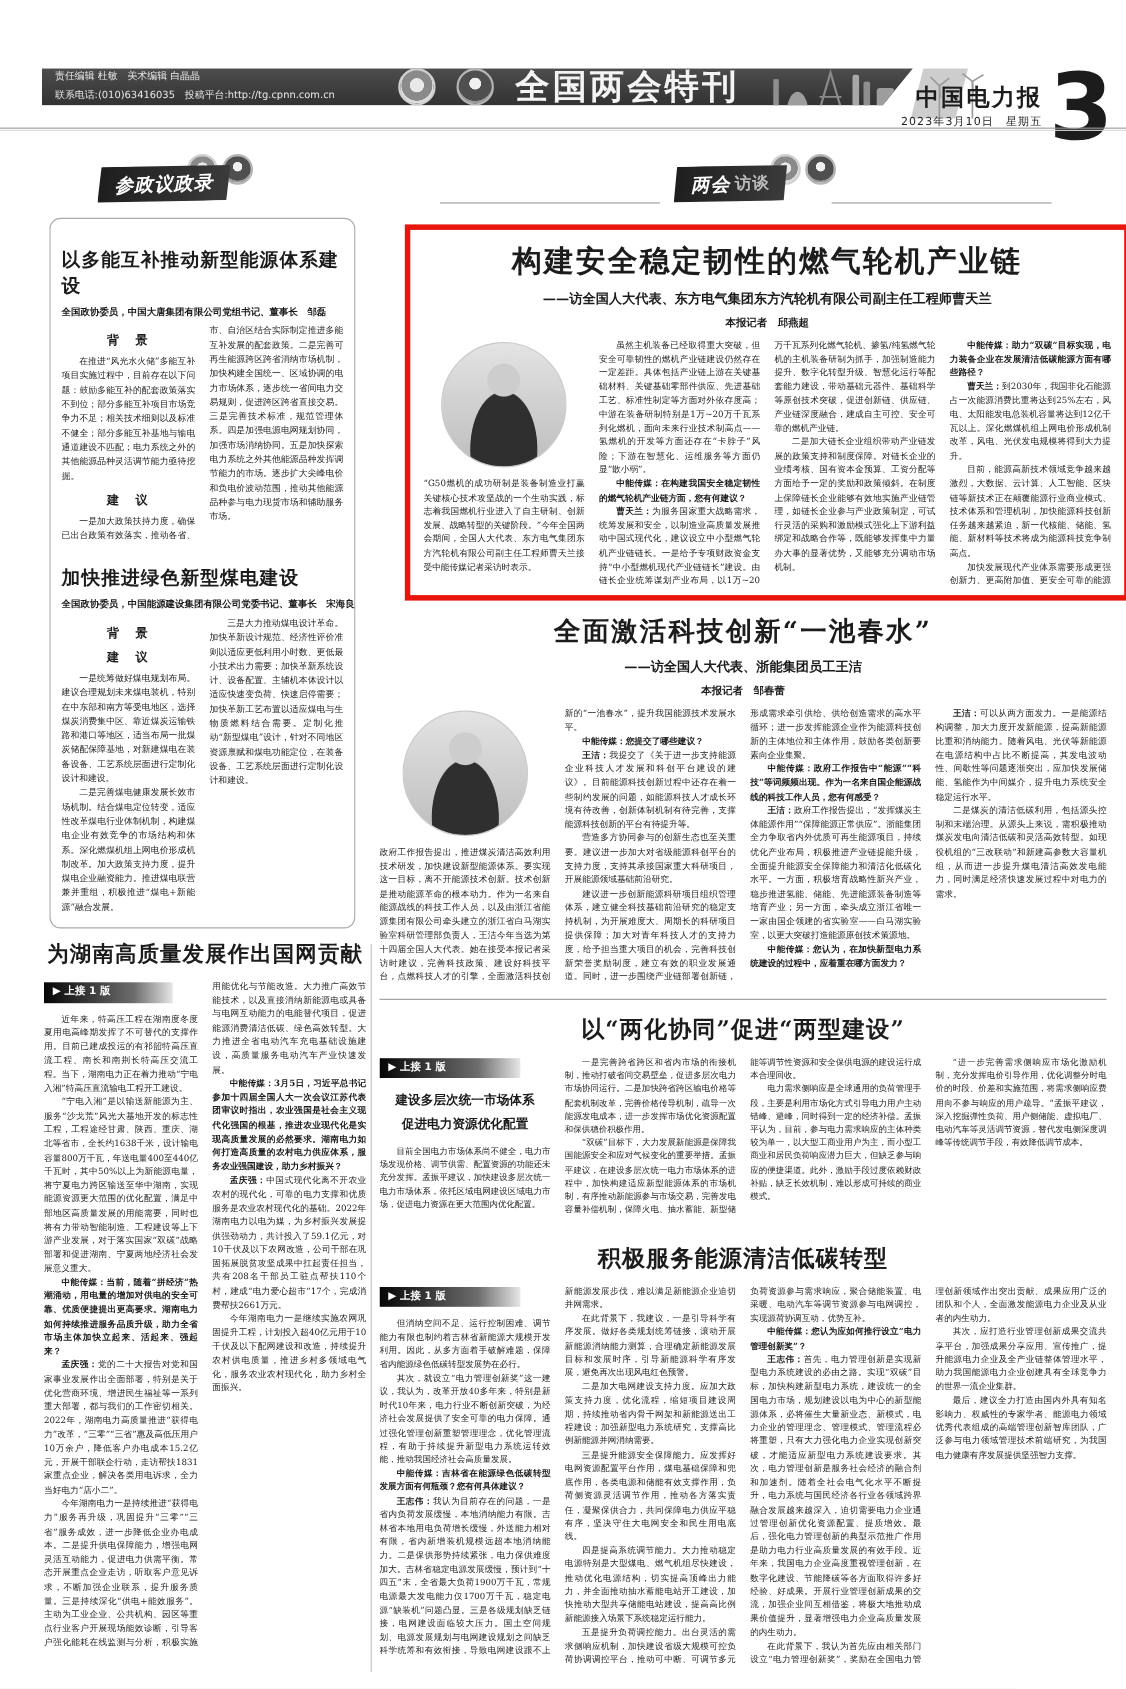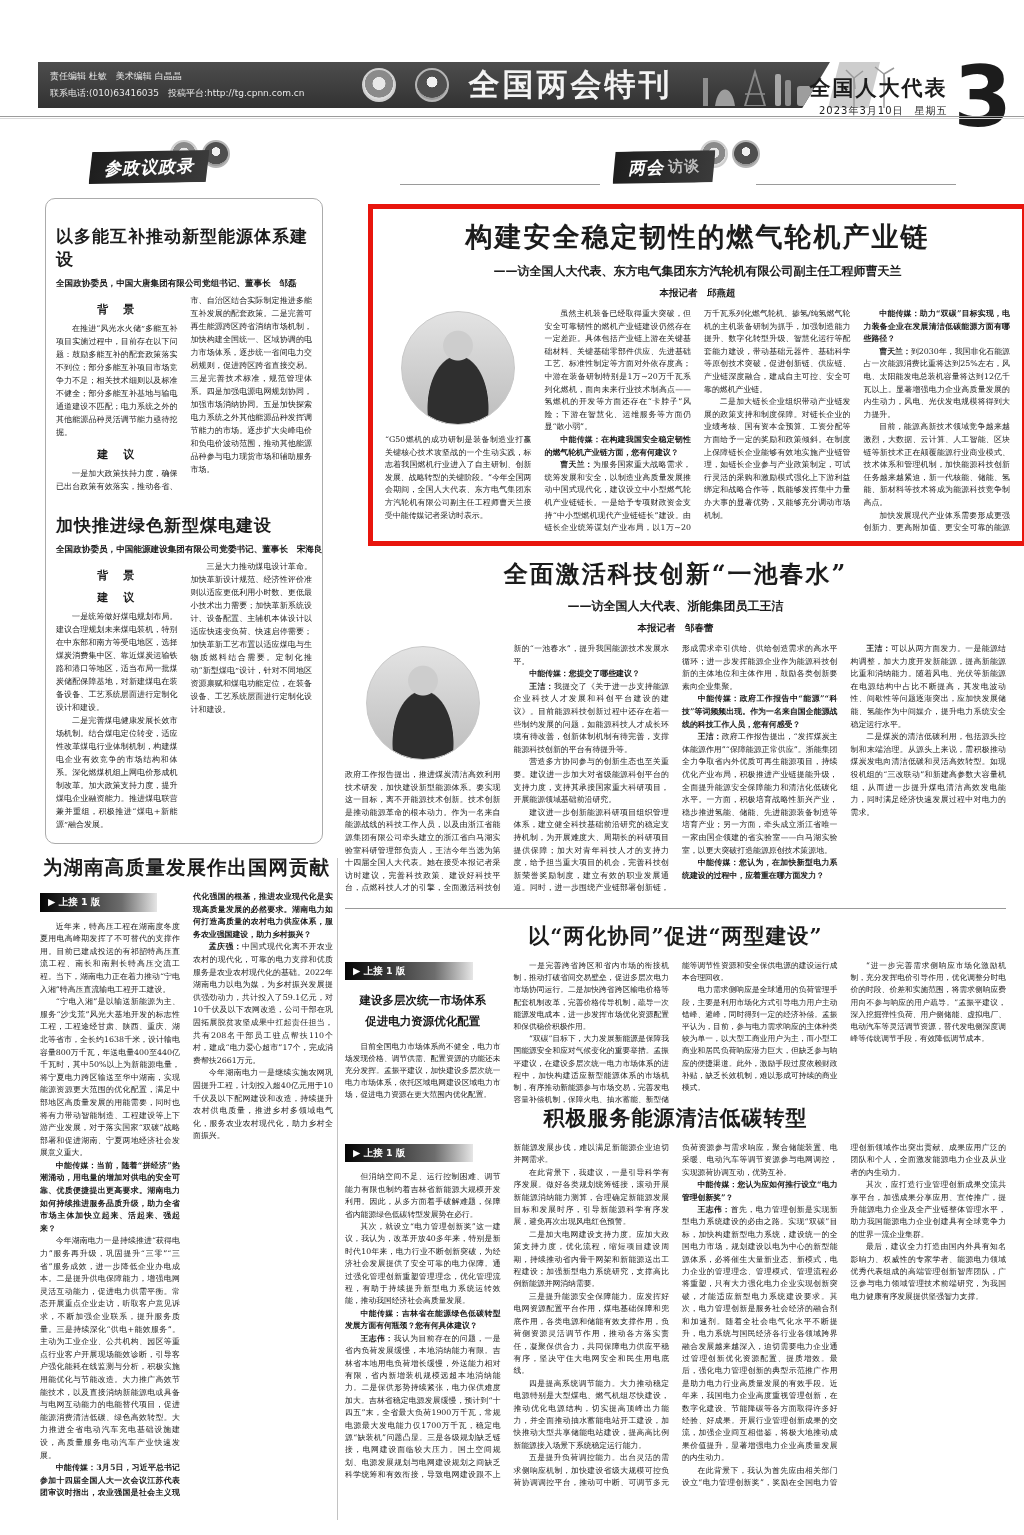--- a/index.html
+++ b/index.html
@@ -1,19 +1,19 @@
 <!DOCTYPE html>
 <html><head>
 <meta charset="utf-8">
 <style>
   html,body{margin:0;padding:0;background:#f2f2f2;}
   .page{position:relative;width:1024px;height:1535px;background:#fff;margin:0 auto;overflow:hidden;
         font-family:"DejaVu Serif","Liberation Serif",serif;color:#1c1c1c;}
   
-  .topbar{position:absolute;left:38px;top:62px;width:792px;height:46px;
+  .topbar{position:absolute;left:38px;top:62px;width:792px;height:34px;
           background:linear-gradient(#4d4d4d,#323232);color:#f4f4f4;display:flex;align-items:center;
           clip-path:polygon(0 0,100% 0,96.5% 100%,0 100%);}
   .tb-left{font-family:"DejaVu Sans","Liberation Sans",sans-serif;font-size:9px;line-height:1.9;
            padding:0 12px;white-space:nowrap;color:#e8e8e8;}
   .tb-center{display:flex;align-items:center;gap:19px;margin-left:46px;}
   .emblem{width:30px;height:30px;border-radius:50%;flex:0 0 auto;}
   .emblem.nat{background:radial-gradient(circle at 50% 45%,#e8e8e8 0 28%,#8a8a8a 30% 62%,#dcdcdc 64%);border:2px solid #cfcfcf;}
   .emblem.cpp{background:radial-gradient(circle at 50% 40%,#f0f0f0 0 22%,#4f4f4f 24% 66%,#9a9a9a 68%);border:2px solid #b5b5b5;}
   .banner-title{font-size:31px;font-weight:bold;letter-spacing:3px;white-space:nowrap;
                 font-family:"DejaVu Sans","Liberation Sans",sans-serif;}
@@ -82,21 +82,21 @@
           font-family:"DejaVu Sans","Liberation Sans",sans-serif;}
   .ga-byline{font-size:9.5px;font-weight:bold;text-align:center;margin:0 0 8px;}
   .ga-body{height:232px;column-count:4;font-size:7.9px;line-height:12.6px;}
   .art-tech{position:absolute;left:345px;top:556px;width:661px;height:348px;}
   .te-title{font-size:24px;font-weight:bold;text-align:center;letter-spacing:2px;margin:2px 0 8px;}
   .te-body{height:252px;column-count:4;font-size:7.9px;line-height:12.6px;}
   .hr-a{position:absolute;left:345px;top:908px;width:661px;height:1px;background:#999;}
   .art-lianghua{position:absolute;left:345px;top:918px;width:661px;height:200px;}
   .lw-title{font-size:21px;font-weight:bold;text-align:center;letter-spacing:1px;margin:4px 0 10px;}
   .lh-body{height:150px;column-count:4;font-size:7.7px;line-height:12.2px;}
-  .art-low{position:absolute;left:345px;top:1100px;width:661px;height:400px;}
+  .art-low{position:absolute;left:345px;top:1126px;width:661px;height:400px;}
   .lo-body{height:348px;column-count:4;font-size:7.8px;line-height:12.4px;}
 </style>
 </head>
 <body>
 
 <div class="page">
 
   <div class="topbar">
     <div class="tb-left">
       <div>责任编辑 杜敏　美术编辑 白晶晶</div>
@@ -129,21 +129,21 @@
         <line x1="18" y1="16" x2="27" y2="9"></line>
         <line x1="18" y1="16" x2="19" y2="27"></line>
       <line x1="48" y1="46" x2="48" y2="12"></line>
         <line x1="48" y1="12" x2="39" y2="5"></line>
         <line x1="48" y1="12" x2="58" y2="6"></line>
         <line x1="48" y1="12" x2="49" y2="24"></line>
     </g>
   </svg>
   <div class="masthead">
     <div class="mh-text">
-      <div class="paper-name">全国人大代表</div>
+      <div class="paper-name">中国电力报</div>
       <div class="paper-date">2023年3月10日　星期五</div>
     </div>
     <div class="page-num">3</div>
   </div>
   <div class="rule-top"></div>
 
   <div class="mini-emblems zczz-emblems">
     <span class="emblem nat"></span>
     <span class="emblem cpp"></span>
   </div>
@@ -178,20 +178,21 @@
   </div>
 
   <article class="art-hunan">
     <h2 class="hn-title">为湖南高质量发展作出国网贡献</h2>
     <div class="cols hn-body">
 
     <p class="para jump"><b class="lead"></b><span>上接 1 版</span></p>
         <p class="para"><b class="lead"></b><span>近年来，特高压工程在湖南度冬度夏用电高峰期发挥了不可替代的支撑作用。目前已建成投运的有祁韶特高压直流工程、南长和南荆长特高压交流工程。当下，湖南电力正在着力推动“宁电入湘”特高压直流输电工程开工建设。</span></p>
         <p class="para"><b class="lead"></b><span>“宁电入湘”是以输送新能源为主、服务“沙戈荒”风光大基地开发的标志性工程，工程途经甘肃、陕西、重庆、湖北等省市，全长约1638千米，设计输电容量800万千瓦，年送电量400至440亿千瓦时，其中50%以上为新能源电量，将宁夏电力跨区输送至华中湖南，实现能源资源更大范围的优化配置，满足中部地区高质量发展的用能需要，同时也将有力带动智能制造、工程建设等上下游产业发展，对于落实国家“双碳”战略部署和促进湖南、宁夏两地经济社会发展意义重大。</span></p>
         <p class="para q"><b class="lead">中能传媒：</b><span>当前，随着“拼经济”热潮涌动，用电量的增加对供电的安全可靠、优质便捷提出更高要求。湖南电力如何持续推进服务品质升级，助力全省市场主体加快立起来、活起来、强起来？</span></p>
+        <p class="para"><b class="lead">孟庆强：</b><span>党的二十大报告对党和国家事业发展作出全面部署，特别是关于优化营商环境、增进民生福祉等一系列重大部署，都与我们的工作密切相关。2022年，湖南电力高质量推进“获得电力”改革，“三零”“三省”惠及高低压用户10万余户，降低客户办电成本15.2亿元，开展干部联企行动，走访帮扶1831家重点企业，解决各类用电诉求，全力当好电力“店小二”。</span></p>
         <p class="para"><b class="lead"></b><span>今年湖南电力一是持续推进“获得电力”服务再升级，巩固提升“三零”“三省”服务成效，进一步降低企业办电成本。二是提升供电保障能力，增强电网灵活互动能力，促进电力供需平衡。常态开展重点企业走访，听取客户意见诉求，不断加强企业联系，提升服务质量。三是持续深化“供电+能效服务”。主动为工业企业、公共机构、园区等重点行业客户开展现场能效诊断，引导客户强化能耗在线监测与分析，积极实施用能优化与节能改造。大力推广高效节能技术，以及直接消纳新能源电或具备与电网互动能力的电能替代项目，促进能源消费清洁低碳、绿色高效转型。大力推进全省电动汽车充电基础设施建设，高质量服务电动汽车产业快速发展。</span></p>
         <p class="para q"><b class="lead">中能传媒：</b><span>3月5日，习近平总书记参加十四届全国人大一次会议江苏代表团审议时指出，农业强国是社会主义现代化强国的根基，推进农业现代化是实现高质量发展的必然要求。湖南电力如何打造高质量的农村电力供应体系，服务农业强国建设，助力乡村振兴？</span></p>
         <p class="para"><b class="lead">孟庆强：</b><span>中国式现代化离不开农业农村的现代化，可靠的电力支撑和优质服务是农业农村现代化的基础。2022年湖南电力以电为媒，为乡村振兴发展提供强劲动力，共计投入了59.1亿元，对10千伏及以下农网改造，公司干部在巩固拓展脱贫攻坚成果中扛起责任担当，共有208名干部员工驻点帮扶110个村，建成“电力爱心超市”17个，完成消费帮扶2661万元。</span></p>
         <p class="para"><b class="lead"></b><span>今年湖南电力一是继续实施农网巩固提升工程，计划投入超40亿元用于10千伏及以下配网建设和改造，持续提升农村供电质量，推进乡村多领域电气化，服务农业农村现代化，助力乡村全面振兴。</span></p>
       </div>
   </article>
   <div class="vdivider"></div>
 
   <div class="badge-line bl-l"></div>
   <div class="badge-line bl-r"></div>
@@ -210,21 +211,21 @@
     <div class="ga-byline">本报记者　邱燕超</div>
     <div class="cols ga-body gas">
 
     <p class="para photo"><b class="lead"></b><span></span></p>
         <p class="para cap"><b class="lead"></b><span>“G50燃机的成功研制是装备制造业打赢关键核心技术攻坚战的一个生动实践，标志着我国燃机行业进入了自主研制、创新发展、战略转型的关键阶段。”今年全国两会期间，全国人大代表、东方电气集团东方汽轮机有限公司副主任工程师曹天兰接受中能传媒记者采访时表示。</span></p>
         <p class="para"><b class="lead"></b><span>虽然主机装备已经取得重大突破，但安全可靠韧性的燃机产业链建设仍然存在一定差距。具体包括产业链上游在关键基础材料、关键基础零部件供应、先进基础工艺、标准性制定等方面对外依存度高；中游在装备研制特别是1万~20万千瓦系列化燃机，面向未来行业技术制高点——氢燃机的开发等方面还存在“卡脖子”风险；下游在智慧化、运维服务等方面仍显“散小弱”。</span></p>
         <p class="para q"><b class="lead">中能传媒：</b><span>在构建我国安全稳定韧性的燃气轮机产业链方面，您有何建议？</span></p>
         <p class="para"><b class="lead">曹天兰：</b><span>为服务国家重大战略需求，统筹发展和安全，以制造业高质量发展推动中国式现代化，建议设立中小型燃气轮机产业链链长。一是给予专项财政资金支持“中小型燃机现代产业链链长”建设。由链长企业统筹谋划产业布局，以1万~20万千瓦系列化燃气轮机、掺氢/纯氢燃气轮机的主机装备研制为抓手，加强制造能力提升、数字化转型升级、智慧化运行等配套能力建设，带动基础元器件、基础科学等原创技术突破，促进创新链、供应链、产业链深度融合，建成自主可控、安全可靠的燃机产业链。</span></p>
         <p class="para"><b class="lead"></b><span>二是加大链长企业组织带动产业链发展的政策支持和制度保障。对链长企业的业绩考核、国有资本金预算、工资分配等方面给予一定的奖励和政策倾斜。在制度上保障链长企业能够有效地实施产业链管理，如链长企业参与产业政策制定，可试行灵活的采购和激励模式强化上下游利益绑定和战略合作等，既能够发挥集中力量办大事的显著优势，又能够充分调动市场机制。</span></p>
         <p class="para q"><b class="lead">中能传媒：</b><span>助力“双碳”目标实现，电力装备企业在发展清洁低碳能源方面有哪些路径？</span></p>
-        <p class="para"><b class="lead">曹天兰：</b><span>到2030年，我国非化石能源占一次能源消费比重将达到25%左右，风电、太阳能发电总装机容量将达到12亿千瓦以上。显著增强电力企业高质量发展的内生动力，风电、光伏发电规模将得到大力提升。</span></p>
+        <p class="para"><b class="lead">曹天兰：</b><span>到2030年，我国非化石能源占一次能源消费比重将达到25%左右，风电、太阳能发电总装机容量将达到12亿千瓦以上。深化燃煤机组上网电价形成机制改革，风电、光伏发电规模将得到大力提升。</span></p>
         <p class="para"><b class="lead"></b><span>目前，能源高新技术领域竞争越来越激烈，大数据、云计算、人工智能、区块链等新技术正在颠覆能源行业商业模式、技术体系和管理机制，加快能源科技创新任务越来越紧迫，新一代核能、储能、氢能、新材料等技术将成为能源科技竞争制高点。</span></p>
         <p class="para"><b class="lead"></b><span>加快发展现代产业体系需要形成更强创新力、更高附加值、更安全可靠的能源产业链、供应链。</span></p>
       </div>
   </div>
 
   <article class="art-tech">
     <h1 class="te-title">全面激活科技创新“一池春水”</h1>
     <div class="ga-dek">——访全国人大代表、浙能集团员工王洁</div>
     <div class="ga-byline">本报记者　邹春蕾</div>
     <div class="cols te-body">

